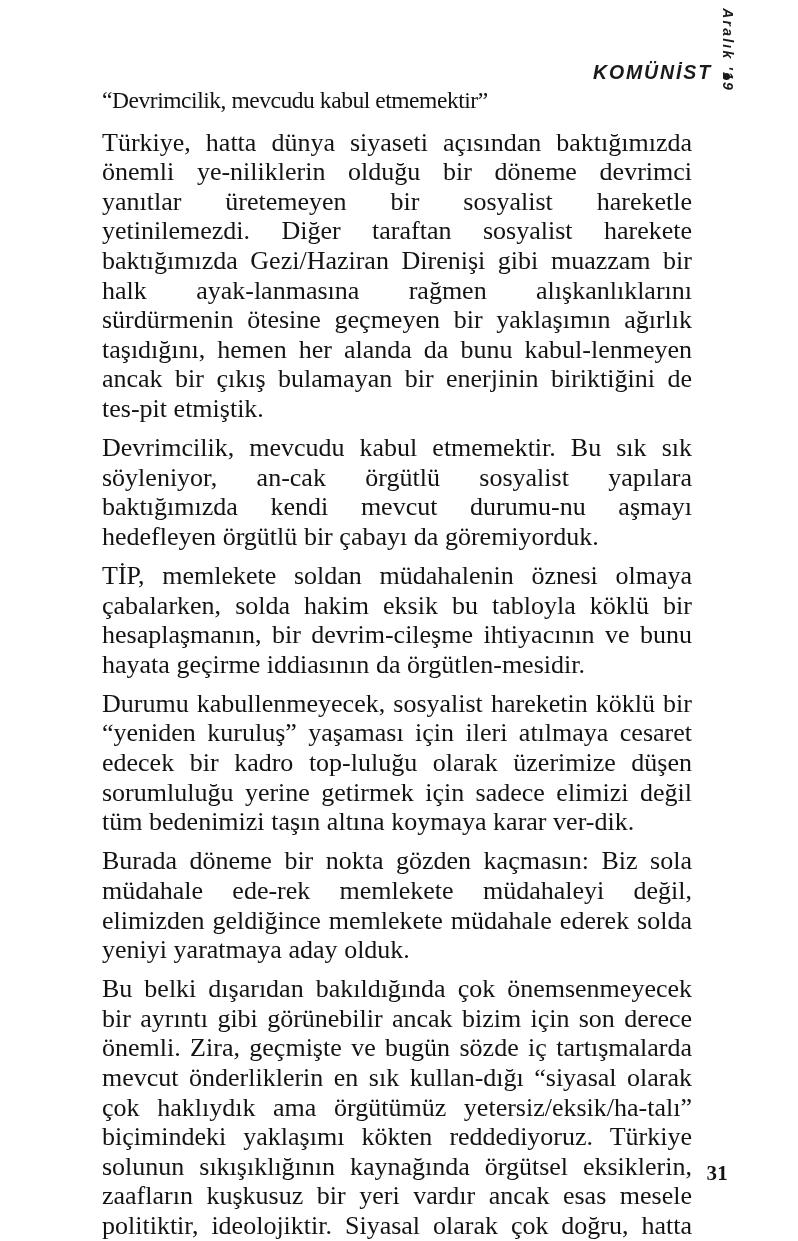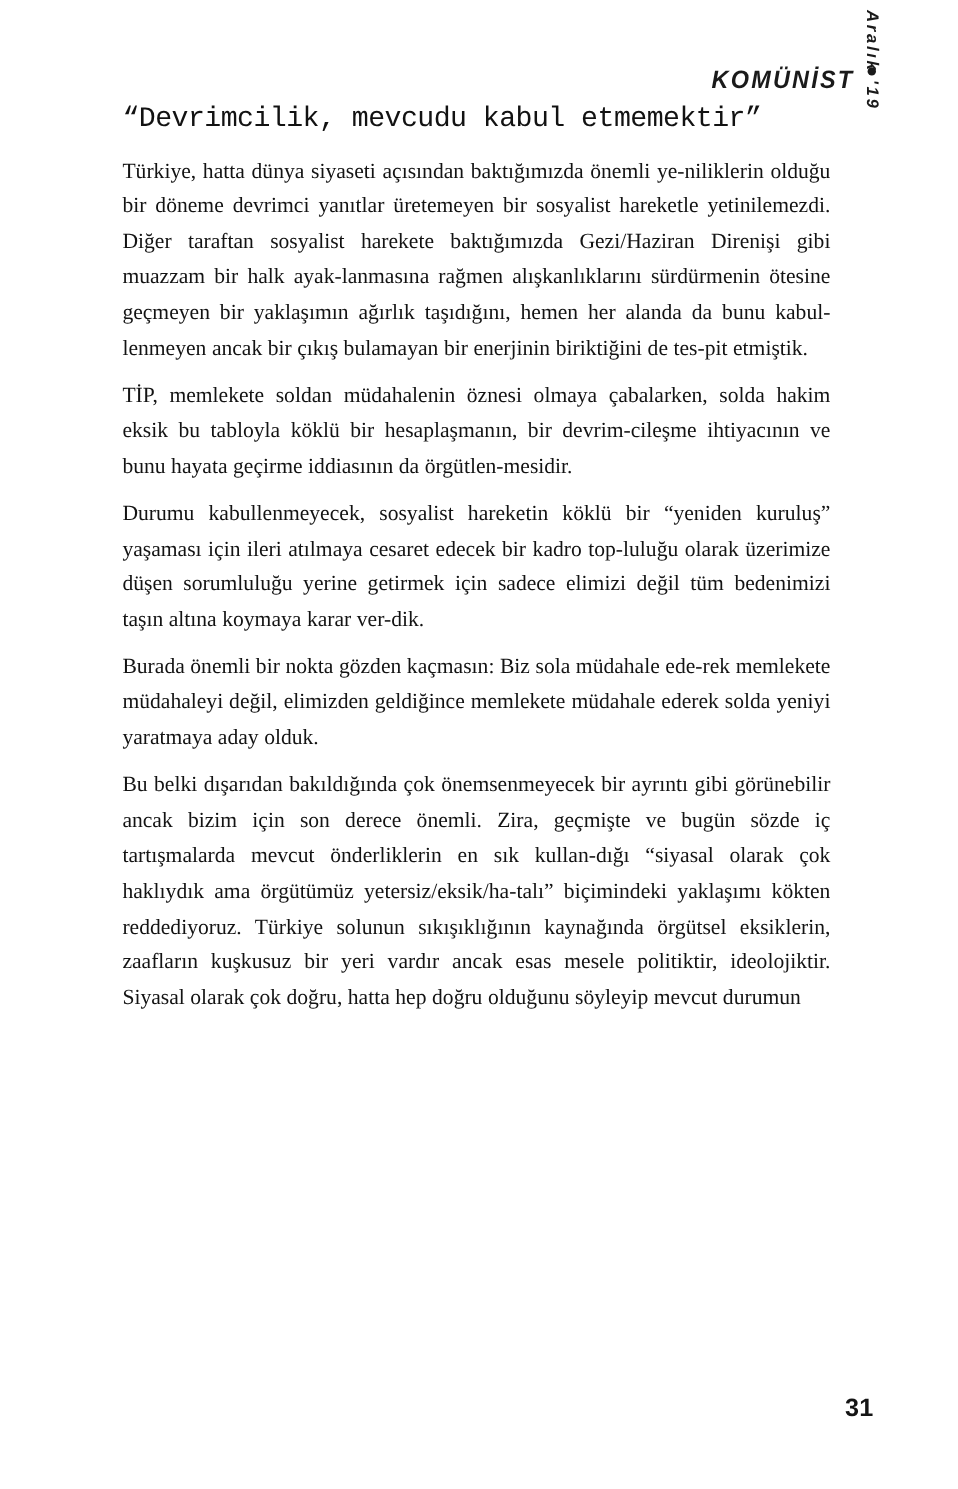--- a/index.html
+++ b/index.html
@@ -19,21 +19,21 @@
     font-family: "Liberation Serif", "DejaVu Serif", serif;
     color: #111111;
   }
 
   
   .running-head {
     position: absolute;
     top: 56px;
     right: 68px;
     display: flex;
-    align-items: flex-start;
+    align-items: flex-end;
     gap: 11px;
     height: 26px;
   }
 
   .masthead {
     font-family: "Liberation Sans", "DejaVu Sans", sans-serif;
     font-weight: 700;
     font-style: italic;
     font-size: 21px;
     letter-spacing: 2.0px;
@@ -71,52 +71,52 @@
 
   
   .content {
     position: absolute;
     left: 102px;
     top: 86px;
     width: 590px;
   }
 
   .article-title {
-    font-family: Liberation Mono, monospace;
+    font-family: Liberation Serif, serif;
     font-weight: 400;
     font-size: 23.5px;
     letter-spacing: -0.45px;
     color: #121212;
     margin: 0 0 13px 0;
     line-height: 1.22;
     white-space: nowrap;
   }
 
   .para {
     font-family: "Liberation Serif", "DejaVu Serif", serif;
-    font-size: 18px;
+    font-size: 26px;
     line-height: 29.6px;
     text-align: justify;
     text-justify: inter-word;
     hyphens: manual;
     margin: 0 0 9.5px 0;
     color: #131313;
     word-spacing: 0.1px;
   }
 
   .para:last-child {
     margin-bottom: 0;
   }
 
   
   .folio {
     position: absolute;
     right: 70px;
     bottom: 57px;
-    font-family: Liberation Sans, sans-serif;
+    font-family: Liberation Serif, serif;
     font-weight: 700;
     font-size: 21px;
     color: #141414;
     letter-spacing: 0.2px;
     line-height: 1;
   }
 </style>
 </head>
 <body>
 
@@ -127,22 +127,23 @@
     <span class="head-dot"></span>
   </div>
 
   <div class="issue-date">Aralık '19</div>
 
   <div class="content">
 
     <h1 class="article-title">“Devrimcilik, mevcudu kabul etmemektir”</h1>
 
     <p class="para">Türkiye, hatta dünya siyaseti açısından baktığımızda önemli ye-niliklerin olduğu bir döneme devrimci yanıtlar üretemeyen bir sosyalist hareketle yetinilemezdi. Diğer taraftan sosyalist harekete baktığımızda Gezi/Haziran Direnişi gibi muazzam bir halk ayak-lanmasına rağmen alışkanlıklarını sürdürmenin ötesine geçmeyen bir yaklaşımın ağırlık taşıdığını, hemen her alanda da bunu kabul-lenmeyen ancak bir çıkış bulamayan bir enerjinin biriktiğini de tes-pit etmiştik.</p>
+    <p class="para">Devrimcilik, mevcudu kabul etmemektir. Bu sık sık söyleniyor, an-cak örgütlü sosyalist  yapılara baktığımızda kendi mevcut durumu-nu aşmayı hedefleyen örgütlü bir çabayı da göremiyorduk.</p>
     <p class="para">TİP, memlekete soldan müdahalenin öznesi olmaya çabalarken, solda hakim eksik bu tabloyla köklü bir hesaplaşmanın, bir devrim-cileşme ihtiyacının ve bunu hayata geçirme iddiasının da örgütlen-mesidir.</p>
     <p class="para">Durumu kabullenmeyecek, sosyalist hareketin köklü bir “yeniden kuruluş” yaşaması için ileri atılmaya cesaret edecek bir kadro top-luluğu olarak üzerimize düşen sorumluluğu yerine getirmek için sadece elimizi değil tüm bedenimizi taşın altına koymaya karar ver-dik.</p>
-    <p class="para">Burada önemli bir nokta gözden kaçmasın: Biz sola müdahale ede-rek memlekete müdahaleyi değil, elimizden geldiğince memlekete müdahale ederek solda yeniyi yaratmaya aday olduk.</p>
+    <p class="para">Burada döneme bir nokta gözden kaçmasın: Biz sola müdahale ede-rek memlekete müdahaleyi değil, elimizden geldiğince memlekete müdahale ederek solda yeniyi yaratmaya aday olduk.</p>
     <p class="para">Bu belki dışarıdan bakıldığında çok önemsenmeyecek bir ayrıntı gibi görünebilir ancak bizim için son derece önemli. Zira, geçmişte ve bugün sözde iç tartışmalarda mevcut önderliklerin en sık kullan-dığı “siyasal olarak çok haklıydık ama örgütümüz yetersiz/eksik/ha-talı” biçimindeki yaklaşımı kökten reddediyoruz. Türkiye solunun sıkışıklığının kaynağında örgütsel eksiklerin, zaafların kuşkusuz bir yeri vardır ancak esas mesele politiktir, ideolojiktir. Siyasal olarak çok doğru, hatta hep doğru olduğunu söyleyip mevcut durumun</p>
 
   </div>
 
   <div class="folio">31</div>
 
 </div>
 
 </body></html>

